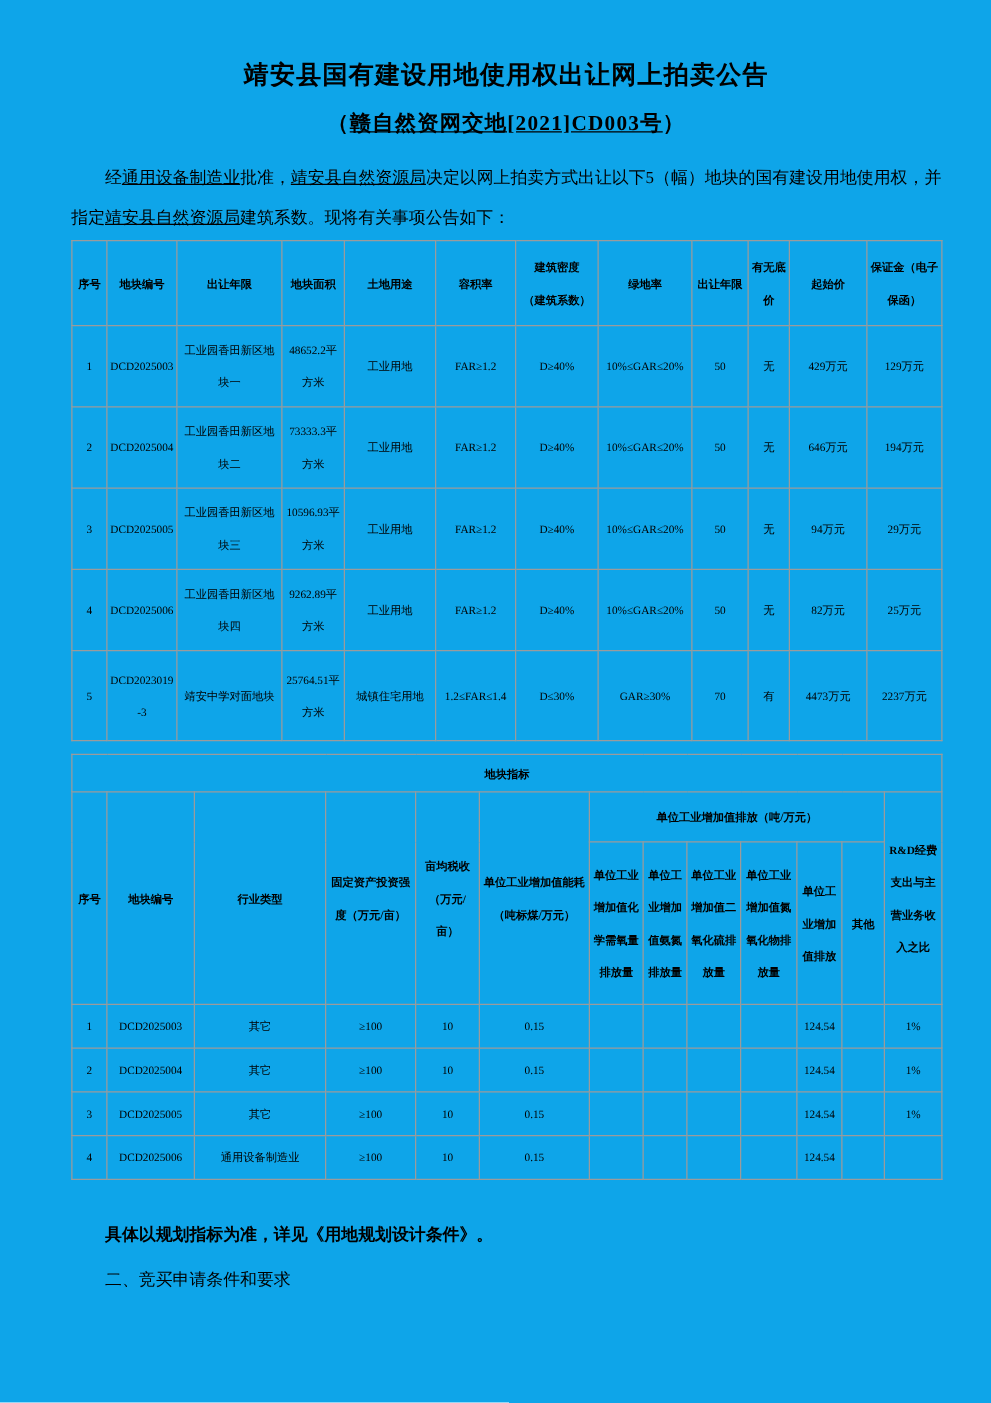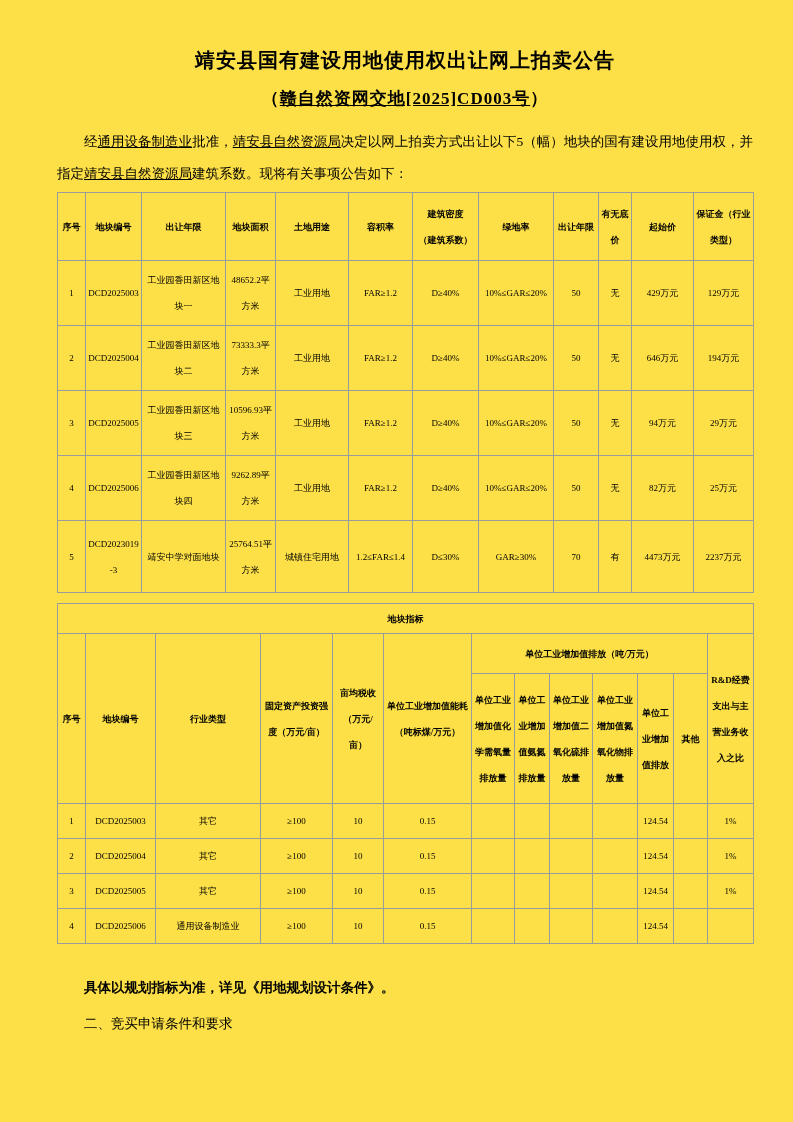--- a/index.html
+++ b/index.html
@@ -1,19 +1,19 @@
 <!DOCTYPE html>
 <html><head>
 <meta charset="utf-8">
 <style>
   * { margin:0; padding:0; box-sizing:border-box; }
   html,body { background:#ffffff; }
   body { font-family:"Liberation Serif","DejaVu Serif",serif; color:#000; }
   .page {
-    width:793px; height:1122px; margin:0 auto; background:#fde047;
+    width:793px; height:1122px; margin:0 auto; background:#0ea5e9;
     padding:46px 40px 0 57px; overflow:hidden; position:relative;
   }
   .doc-title {
     text-align:center; font-size:20px; font-weight:700; line-height:28px;
     letter-spacing:1px; margin-bottom:12px;
   }
   .doc-number {
     text-align:center; font-size:17px; font-weight:700; line-height:26px;
     margin-bottom:14px; letter-spacing:1px;
   }
@@ -53,21 +53,21 @@
     margin-top:4px;
   }
 </style>
 </head>
 <body>
 
 <div class="page">
 
   <h1 class="doc-title">靖安县国有建设用地使用权出让网上拍卖公告</h1>
 
-  <h2 class="doc-number"><span>（</span><span class="u">赣自然资网交地[2025]CD003号</span><span>）</span></h2>
+  <h2 class="doc-number"><span>（</span><span class="u">赣自然资网交地[2021]CD003号</span><span>）</span></h2>
 
   <p class="intro"><span>经</span><span class="u">通用设备制造业</span><span>批准，</span><span class="u">靖安县自然资源局</span><span>决定以网上拍卖方式出让以下5（幅）地块的国有建设用地使用权，并指定</span><span class="u">靖安县自然资源局</span><span>建筑系数。现将有关事项公告如下：</span></p>
 
 
   <table class="t1">
     <colgroup>
       <col style="width:28px">
         <col style="width:56px">
         <col style="width:84px">
         <col style="width:50px">
@@ -87,21 +87,21 @@
         <th>出让年限</th>
         <th>地块面积</th>
         <th>土地用途</th>
         <th>容积率</th>
         <th>建筑密度
 （建筑系数）</th>
         <th>绿地率</th>
         <th>出让年限</th>
         <th>有无底价</th>
         <th>起始价</th>
-        <th>保证金（行业类型）</th>
+        <th>保证金（电子保函）</th>
       </tr>
     </thead>
     <tbody>
       <tr>
         <td>1</td>
         <td>DCD2025003</td>
         <td>工业园香田新区地块一</td>
         <td>48652.2平方米</td>
         <td>工业用地</td>
         <td>FAR≥1.2</td>

